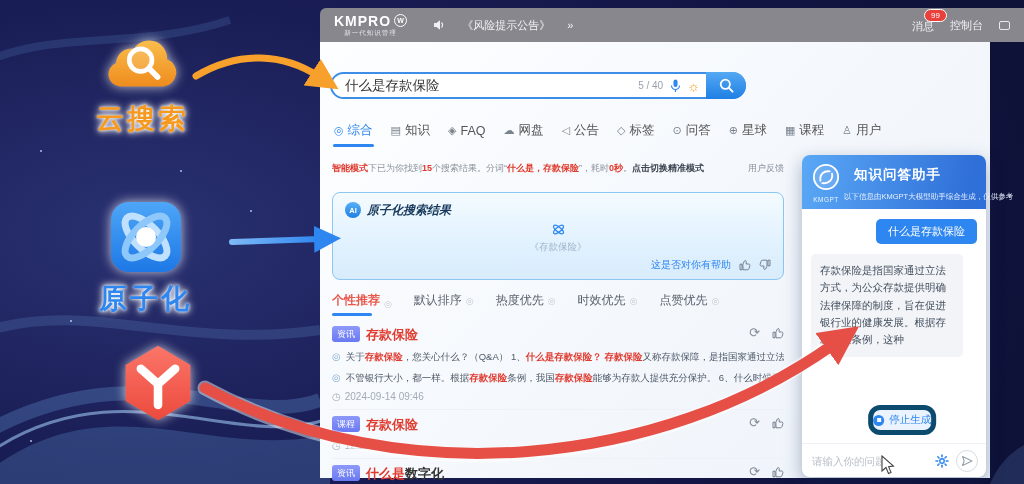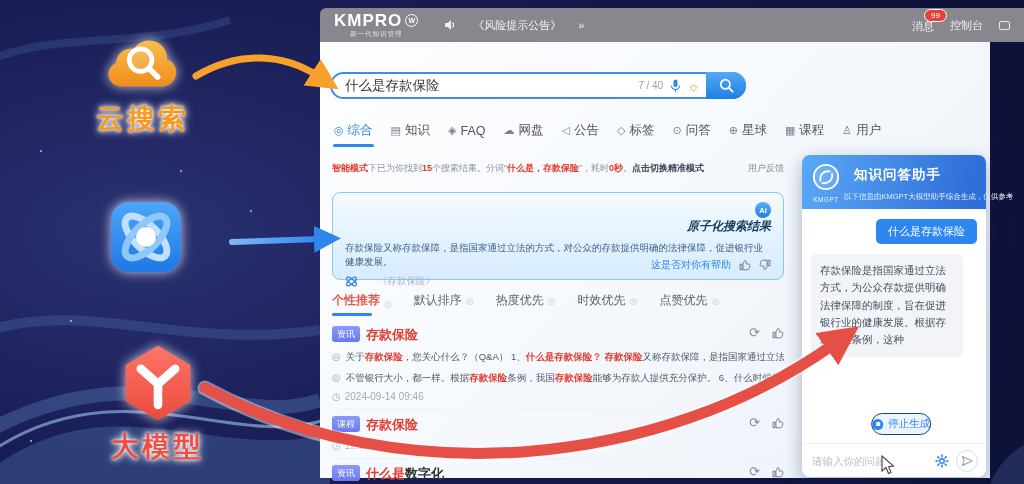--- a/index.html
+++ b/index.html
@@ -14,21 +14,21 @@
   .callout{position:absolute;text-align:center;}
   .c-icon{filter:drop-shadow(0 0 6px rgba(255,255,255,.75));}
   .c-label{font-weight:800;font-size:28px;letter-spacing:3px;
      text-shadow:0 0 3px #fff,0 0 6px #fff,0 0 10px rgba(255,255,255,.8);}
   .lbl-orange{color:#f59a1e;} .lbl-blue{color:#2e86f0;} .lbl-red{color:#ee4f43;}
   
   .topbar{position:absolute;left:320px;top:8px;right:0;height:34px;background:#87878d;
      border-radius:6px 0 0 0;display:flex;align-items:center;color:#f0f0f4;padding:0 14px;}
   .logo-wrap{display:flex;flex-direction:column;line-height:1;}
   .logo-row{display:flex;align-items:center;gap:3px;}
-  .logo-txt{font-weight:800;font-size:17px;letter-spacing:1px;color:#fff;}
+  .logo-txt{font-weight:800;font-size:14px;letter-spacing:1px;color:#fff;}
   .logo-mark{width:13px;height:13px;border:1.5px solid #fff;border-radius:50%;
      font-size:7px;font-weight:700;display:flex;align-items:center;justify-content:center;color:#fff;}
   .logo-tag{font-size:6.5px;color:#e2e2e8;margin-top:2px;letter-spacing:1px;text-align:center;}
   .announce{display:flex;align-items:center;gap:17px;margin-left:26px;font-size:11px;color:#f2f2f6;cursor:pointer;}
   .tb-right{margin-left:auto;display:flex;align-items:center;gap:16px;font-size:11px;}
   .msg-wrap{position:relative;padding-top:2px;cursor:pointer;}
   .msg-badge{position:absolute;top:-8px;left:12px;background:#e8413c;color:#fff;font-size:8px;
      padding:1px 6px;border-radius:8px;border:1px solid #fff;}
   .win-ico{width:11px;height:9px;border:1.5px solid #e8e8ee;border-radius:2px;display:inline-block;}
   
@@ -51,26 +51,26 @@
   .tab.active{color:#2e86f0;}
   .tab.active .tico{color:#2e86f0;}
   .tab.active::after{content:"";position:absolute;left:1px;right:1px;bottom:-2px;height:3px;background:#2e86f0;border-radius:2px;}
   
   .notice{position:absolute;left:12px;top:120px;width:452px;font-size:9px;color:#8b929b;white-space:nowrap;}
   .n-red{color:#e0392c;font-weight:700;} .n-dark{color:#3c4450;font-weight:700;}
   .feedback{position:absolute;right:0;top:0;color:#8b929b;cursor:pointer;}
   
   .aicard{position:absolute;left:12px;top:150px;width:452px;height:88px;border:1px solid #8cc6f3;border-radius:8px;
      background:linear-gradient(180deg,#f4fbff 0%,#e2f2fe 55%,#d8ecfc 100%);padding:9px 12px;}
-  .ai-head{display:flex;align-items:flex-end;flex-direction:column;}
+  .ai-head{display:flex;align-items:flex-start;gap:6px;}
   .ai-badge{width:16px;height:16px;border-radius:50%;background:linear-gradient(#59b0f6,#1f7fe4);
      color:#fff;font-size:7.5px;font-weight:700;display:flex;align-items:center;justify-content:center;}
   .ai-title{font-size:12px;font-weight:700;color:#16395c;font-style:italic;}
   .ai-body{margin-top:6px;font-size:9.5px;color:#3f6183;line-height:1.5;}
-  .ai-src{margin-top:5px;display:flex;align-items:center;gap:20px;font-size:9.5px;color:#9fb4c8;}
+  .ai-src{margin-top:5px;display:flex;align-items:center;gap:6px;font-size:9.5px;color:#9fb4c8;flex-direction:column;}
   .ai-foot{position:absolute;right:12px;bottom:7px;display:flex;align-items:center;gap:8px;font-size:10px;color:#2e86f0;}
   .thumb{display:inline-flex;cursor:pointer;}
   
   .sortrow{position:absolute;left:12px;top:250px;display:flex;font-size:12px;color:#5b626c;}
   .sort{position:relative;display:flex;align-items:center;gap:4px;margin-right:22px;cursor:pointer;padding-bottom:7px;}
   .sort .sinfo{font-size:9px;color:#c6ccd4;}
   .sort.active{color:#e8574a;font-weight:700;align-items:flex-end;}
   .sort.active::after{content:"";position:absolute;left:0;width:40px;bottom:0;height:3px;background:#2e86f0;border-radius:2px;}
   
   .list{position:absolute;left:12px;top:278px;width:452px;}
@@ -95,21 +95,21 @@
   .chat-logo{position:absolute;left:10px;top:8px;text-align:center;}
   .chat-brand{font-size:6.5px;color:#eaf3ff;margin-top:1px;letter-spacing:.5px;}
   .chat-title{margin-left:42px;font-size:13.5px;font-weight:700;letter-spacing:1px;padding-top:3px;}
   .chat-sub{position:absolute;left:42px;right:6px;bottom:7px;font-size:7.5px;color:#e6f0fd;white-space:nowrap;}
   .chat-body{position:absolute;top:54px;bottom:34px;left:0;right:0;padding:10px 9px;overflow:hidden;}
   .msg-user{margin-left:auto;width:fit-content;background:#2e86f0;color:#fff;font-size:11px;
      padding:5px 12px;border-radius:5px;}
   .msg-bot{margin-top:10px;background:#f2f4f8;color:#44505e;font-size:10.5px;line-height:1.65;
      padding:8px 9px;border-radius:5px;width:152px;}
   .stop{position:absolute;bottom:8px;left:50%;transform:translateX(-38%);display:flex;align-items:center;gap:5px;
-     background:#eaf3fe;border:1px solid #0c4a6e;color:#2e86f0;font-size:10.5px;padding:3px 0;border-radius:12px;cursor:pointer;white-space:nowrap;}
+     background:#eaf3fe;border:5px solid #0c4a6e;color:#2e86f0;font-size:10.5px;padding:3px 0;border-radius:12px;cursor:pointer;white-space:nowrap;}
   .stop-ico{width:11px;height:11px;border-radius:50%;background:#2e86f0;display:inline-flex;align-items:center;justify-content:center;}
   .stop-ico::after{content:"";width:4px;height:4px;background:#fff;}
   .chat-input{position:absolute;bottom:0;left:0;right:0;height:34px;border-top:1px solid #edf0f4;
      display:flex;align-items:center;padding:0 8px;gap:7px;}
   .chat-input input{flex:1;border:none;outline:none;font-size:10.5px;color:#333;min-width:0;}
   .chat-input input::placeholder{color:#b9c1c9;}
   .gear{display:flex;cursor:pointer;}
   .send{width:22px;height:22px;border:1px solid #d8dde2;border-radius:50%;display:flex;align-items:center;justify-content:center;cursor:pointer;flex:none;}
   
   .arrows{position:absolute;inset:0;pointer-events:none;}
@@ -162,36 +162,36 @@
           <stop offset="0" stop-color="#4da6f7"></stop>
               <stop offset="1" stop-color="#1e78e6"></stop>
             </linearGradient>
           </defs>
         <rect x="4" y="4" width="70" height="70" rx="18" fill="url(#bg1)"></rect>
         <ellipse cx="39" cy="39" rx="27" ry="12" fill="none" stroke="#bfe0ff" stroke-width="7" transform="rotate(45 39 39)"></ellipse>
         <ellipse cx="39" cy="39" rx="27" ry="12" fill="none" stroke="#8ec8fb" stroke-width="7" transform="rotate(-45 39 39)"></ellipse>
         <circle cx="39" cy="39" r="10" fill="#fff"></circle>
       </svg>
     </div>
+    <div class="c-label lbl-blue">原子化</div>
   </div>
 
   <div class="callout" style="left:110px;top:342px;width:95px;">
     <div class="c-icon">
       <svg width="80" height="82" viewBox="0 0 80 86">
         <defs>
             <linearGradient id="rg" x1="0" y1="0" x2="0" y2="1">
           <stop offset="0" stop-color="#fb7668"></stop>
               <stop offset="1" stop-color="#ec4a3e"></stop>
             </linearGradient>
           </defs>
         <polygon points="40,4 74,24 74,62 40,82 6,62 6,24" fill="url(#rg)"></polygon>
         <path d="M40,44 L22,28 M40,44 L58,28 M40,44 L40,66" stroke="#fff" stroke-width="9" stroke-linecap="round" fill="none"></path>
       </svg>
     </div>
-    <div class="c-label lbl-red">大模型</div>
   </div>
 
   <div class="topbar">
     <div class="logo-wrap">
       <div class="logo-row">
         <span class="logo-txt">KMPRO</span>
         <span class="logo-mark">W</span>
       </div>
       <span class="logo-tag">新一代知识管理</span>
     </div>
@@ -210,21 +210,21 @@
       </div>
       <span style="cursor:pointer;">控制台</span>
       <span class="win-ico"></span>
     </div>
   </div>
 
   <div class="panel">
 
     <div class="searchbar">
       <input value="什么是存款保险" style="">
-      <span class="counter">7 / 40</span>
+      <span class="counter">5 / 40</span>
       <span class="mic">
         <svg width="11" height="14" viewBox="0 0 11 14">
           <rect x="3.5" y="0.5" width="4" height="7.5" rx="2" fill="#2e86f0"></rect>
           <path d="M1.5,6.5 a4,4 0 0 0 8,0" stroke="#2e86f0" stroke-width="1.2" fill="none"></path>
           <line x1="5.5" y1="10.5" x2="5.5" y2="13" stroke="#2e86f0" stroke-width="1.2"></line>
         </svg>
       </span>
       <span class="spark">☼</span>
       <button class="sbtn">
         <svg width="15" height="15" viewBox="0 0 15 15">
@@ -280,21 +280,20 @@
     <div class="notice">
       <span class="n-red">智能模式</span><span>下已为你找到</span><span class="n-red">15</span><span>个搜索结果。分词“</span><span class="n-red">什么是，存款保险</span><span>”，耗时</span><span class="n-red">0秒</span><span>。</span><span class="n-dark" style="cursor:pointer;">点击切换精准模式</span>
       <span class="feedback">用户反馈</span>
     </div>
 
     <div class="aicard">
       <div class="ai-head">
         <span class="ai-badge">AI</span>
         <span class="ai-title">原子化搜索结果</span>
       </div>
-      <div class="ai-body">存款保险又称存款保障，是指国家通过立法的方式，对公众的存款提供明确的法律保障，促进银行业健康发展。</div>
       <div class="ai-src">
         <svg width="13" height="11" viewBox="0 0 13 11">
           <ellipse cx="6.5" cy="5.5" rx="6" ry="2.4" fill="none" stroke="#2e86f0" stroke-width="1.3" transform="rotate(40 6.5 5.5)"></ellipse>
           <ellipse cx="6.5" cy="5.5" rx="6" ry="2.4" fill="none" stroke="#2e86f0" stroke-width="1.3" transform="rotate(-40 6.5 5.5)"></ellipse>
         </svg>
         <span style="cursor:pointer;">《存款保险》</span>
       </div>
       <div class="ai-foot">
         <span style="cursor:pointer;">这是否对你有帮助</span>
         <span class="thumb">

